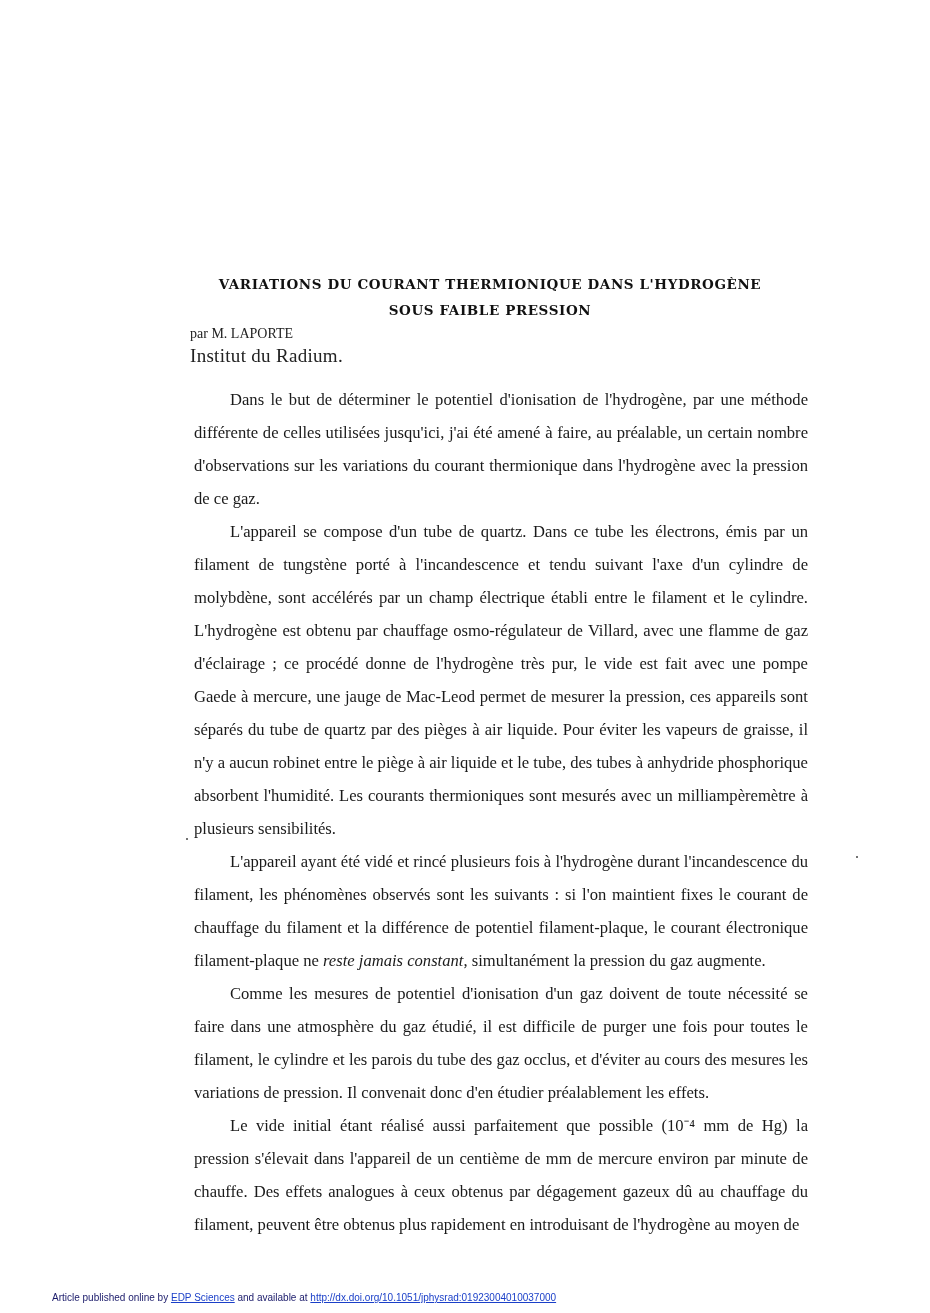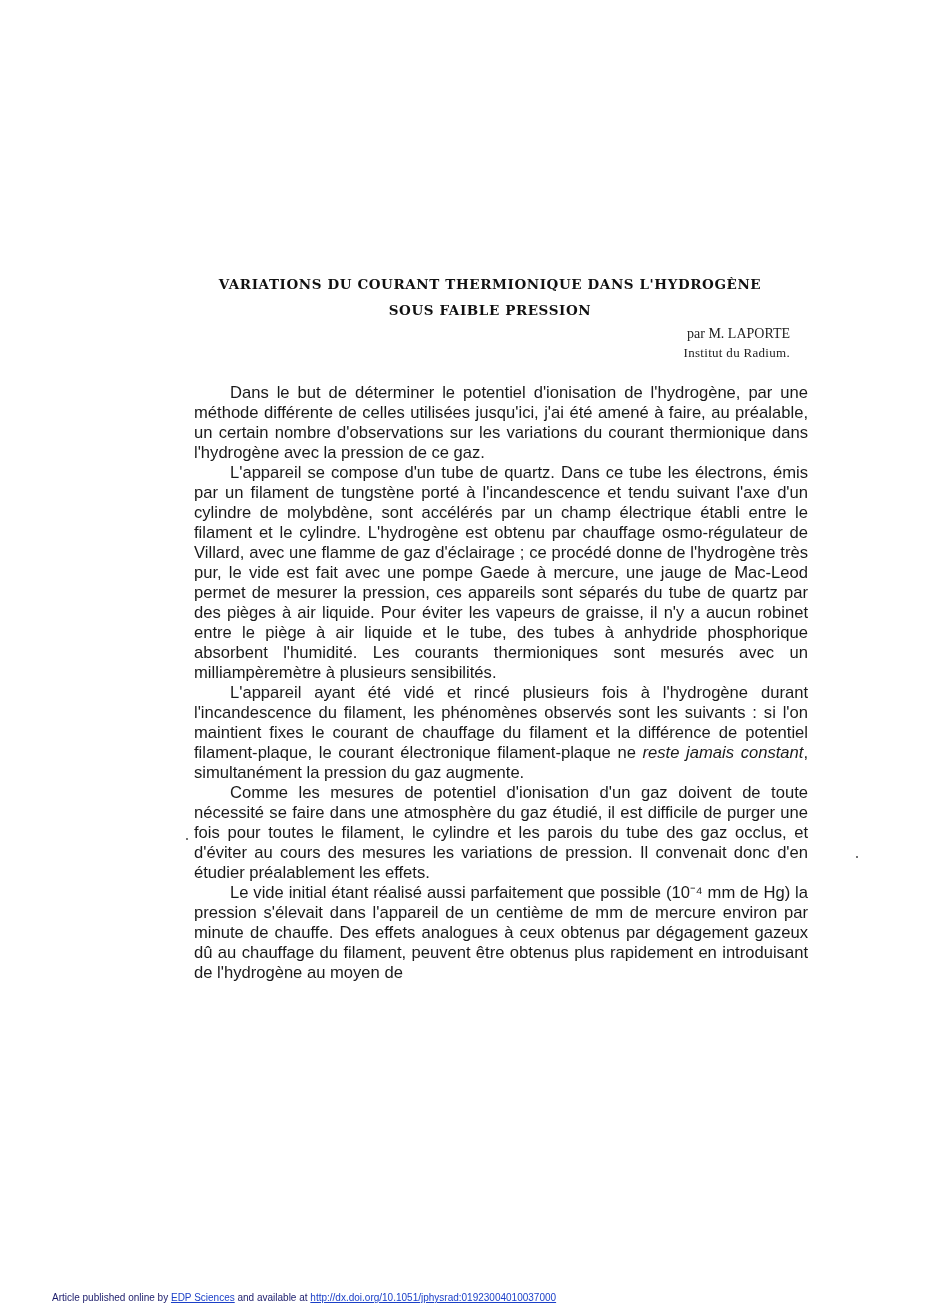--- a/index.html
+++ b/index.html
@@ -6,28 +6,28 @@
     body { width: 930px; height: 1313px; position: relative; overflow: hidden; }
     .page { position: absolute; left: 0; top: 0; width: 830px; height: 1313px; }
     .title {
       position: absolute; left: 190px; width: 600px; text-align: center;
       font-family: "DejaVu Serif", serif; font-weight: bold; font-size: 13.5px;
       letter-spacing: 0.6px; color: #111;
     }
     .t1 { top: 276px; }
     .t2 { top: 302px; }
     .author {
-      position: absolute; left: 190px; width: 600px; text-align: right;
+      position: absolute; left: 190px; width: 600px; text-align: left;
       font-family: "Liberation Serif", serif; font-size: 14px; color: #222;
     }
     .a1 { top: 326px; }
-    .a2 { top: 345px; font-size: 13px; letter-spacing: 0.3px; }
+    .a2 { top: 345px; font-size: 19px; letter-spacing: 0.3px; }
     .body-text {
       position: absolute; left: 194px; width: 614px; top: 383px;
-      font-family: Liberation Sans, sans-serif; font-size: 16.6px; line-height: 20px;
+      font-family: Liberation Serif, serif; font-size: 16.6px; line-height: 33px;
       color: #1a1a1a; text-align: justify;
     }
     .body-text p { margin: 0; text-indent: 36px; }
     .body-text em { font-style: italic; }
     .footer {
       position: absolute; left: 52px; top: 1292px;
       font-family: "Liberation Sans", sans-serif; font-size: 10px; color: #1a1a6a;
       white-space: nowrap;
     }
     .footer a { color: #1a3fc8; text-decoration: underline; }

